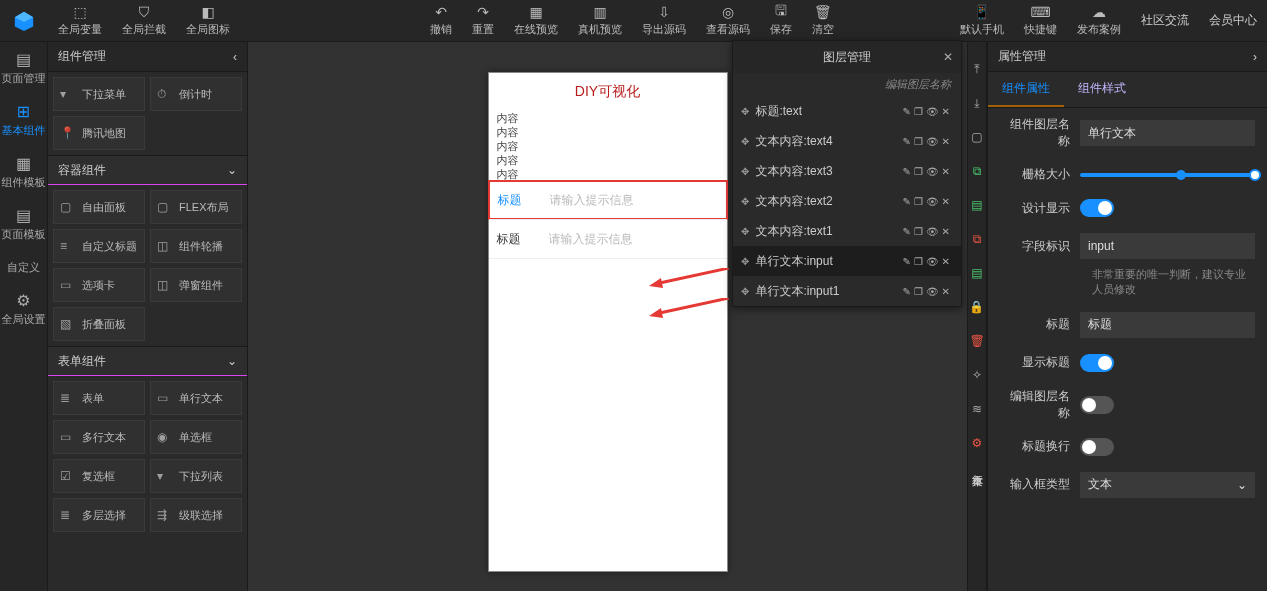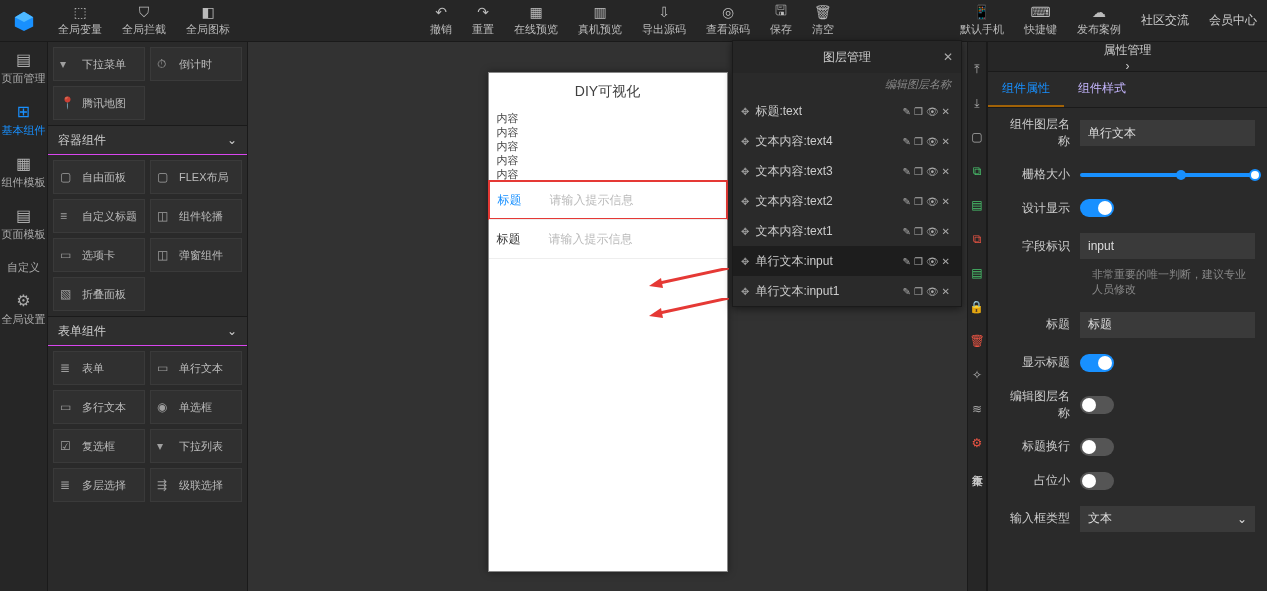--- a/index.html
+++ b/index.html
@@ -65,21 +65,21 @@
   display:flex; align-items:flex-start; justify-content:center;
   overflow:hidden;
 }
 .phone {
   margin-top:30px; width:240px; background:#fff; color:#333;
   border:1px solid #888; box-shadow:0 0 8px rgba(0,0,0,.4);
   font-size:12px;
   min-height:500px;
   position:relative;
 }
-.phone-title { text-align:center; padding:10px 0; font-size:14px; color:#404040; }
+.phone-title { text-align:center; padding:10px 0; font-size:14px; color:#b91c1c; }
 .text-line { padding:0 8px; line-height:14px; font-size:11px; color:#444; }
 .input-row { display:flex; height:40px; align-items:center; border-top:1px solid #eee; border-bottom:1px solid #eee; }
 .input-row.selected { border:2px solid #e53935; margin:-1px; }
 .input-label { width:60px; padding-left:8px; font-size:12px; }
 .input-label.blue { color:#1890ff; }
 .input-ph { flex:1; color:#bbb; font-size:12px; }
 .red-arrow1 { position:absolute; left:160px; top:195px; pointer-events:none; }
 .red-arrow2 { position:absolute; left:160px; top:225px; pointer-events:none; }
 
 
@@ -105,21 +105,21 @@
 .rr-item { width:20px; height:34px; display:flex; align-items:center; justify-content:center; cursor:pointer; color:#aaa; font-size:12px; }
 .rr-item.green { color:#49c46d; }
 .rr-item.red { color:#e54; }
 .rr-text { writing-mode:vertical-rl; font-size:11px; color:#ccc; margin-top:6px; }
 
 
 .right-panel {
   position:absolute; right:0; top:42px; bottom:0; width:280px;
   background:#2a2a2a; border-left:1px solid #1a1a1a; overflow-y:auto;
 }
-.right-hd { height:30px; display:flex; align-items:center; justify-content:space-between; padding:0 10px; background:#262626; border-bottom:1px solid #1a1a1a;flex-direction:column; }
+.right-hd { height:30px; display:flex; align-items:center; justify-content:space-between; padding:0 10px; background:#262626; border-bottom:1px solid #1a1a1a; }
 .tabs { display:flex; border-bottom:1px solid #1a1a1a; }
 .tab { padding:8px 14px; cursor:pointer; color:#c4b5fd; }
 .tab.active { color:#1890ff; border-bottom:2px solid #a16207; }
 .prop-row { display:flex; align-items:center; padding:8px 12px; }
 .prop-label { width:70px; text-align:right; font-size:12px; color:#ccc; margin-right:10px; }
 .prop-input { flex:1; height:26px; background:#3a3a3a; border:none; color:#ddd; padding:0 8px; font-size:12px; }
 .prop-select { flex:1; height:26px; background:#3a3a3a; border:none; color:#ddd; padding:0 8px; font-size:12px; display:flex; align-items:center; justify-content:space-between; }
 .prop-hint { font-size:11px; color:#888; margin-left:92px; padding:0 12px 6px; line-height:1.4; }
 .toggle { width:34px; height:18px; border-radius:9px; background:#555; position:relative; }
 .toggle.on { background:#1890ff; }
@@ -216,20 +216,24 @@
 <div class="left-rail" id="left-rail">
     <div class="rail-item "><span class="ic">▤</span>页面管理</div>
     <div class="rail-item active"><span class="ic">⊞</span>基本组件</div>
     <div class="rail-item "><span class="ic">▦</span>组件模板</div>
     <div class="rail-item "><span class="ic">▤</span>页面模板</div>
     <div class="rail-item "><span class="ic"></span>自定义</div>
     <div class="rail-item "><span class="ic">⚙</span>全局设置</div>
   </div>
 
 <div class="left-panel">
+  <div class="left-panel-hd">
+    <span>组件管理</span>
+    <span>‹</span>
+  </div>
   <div class="comp-grid" id="group0">
       <div class="comp-item">
         <span class="ic">▾</span>
         <span>下拉菜单</span>
       </div>
       <div class="comp-item">
         <span class="ic">⏱</span>
         <span>倒计时</span>
       </div>
       <div class="comp-item">
@@ -460,26 +464,20 @@
       </div>
   </div>
 
   <div class="prop-row">
     <div class="prop-label">标题换行</div>
     <div class="toggle">
         <div class="knob"></div>
       </div>
   </div>
 
-  <div class="prop-row">
-    <div class="prop-label">占位小</div>
-    <div class="toggle">
-        <div class="knob"></div>
-      </div>
-  </div>
 
   <div class="prop-row">
     <div class="prop-label">输入框类型</div>
     <div class="prop-select">
       <span>文本</span>
       <span>⌄</span>
     </div>
   </div>
 </div>
 

